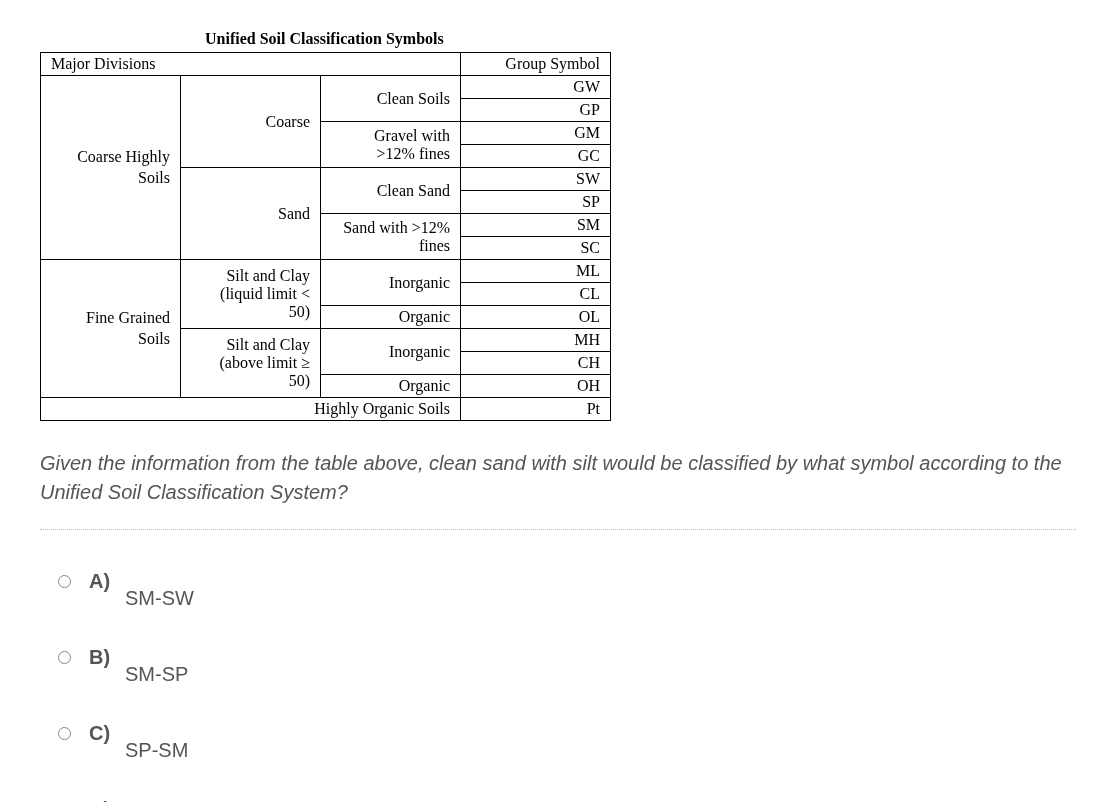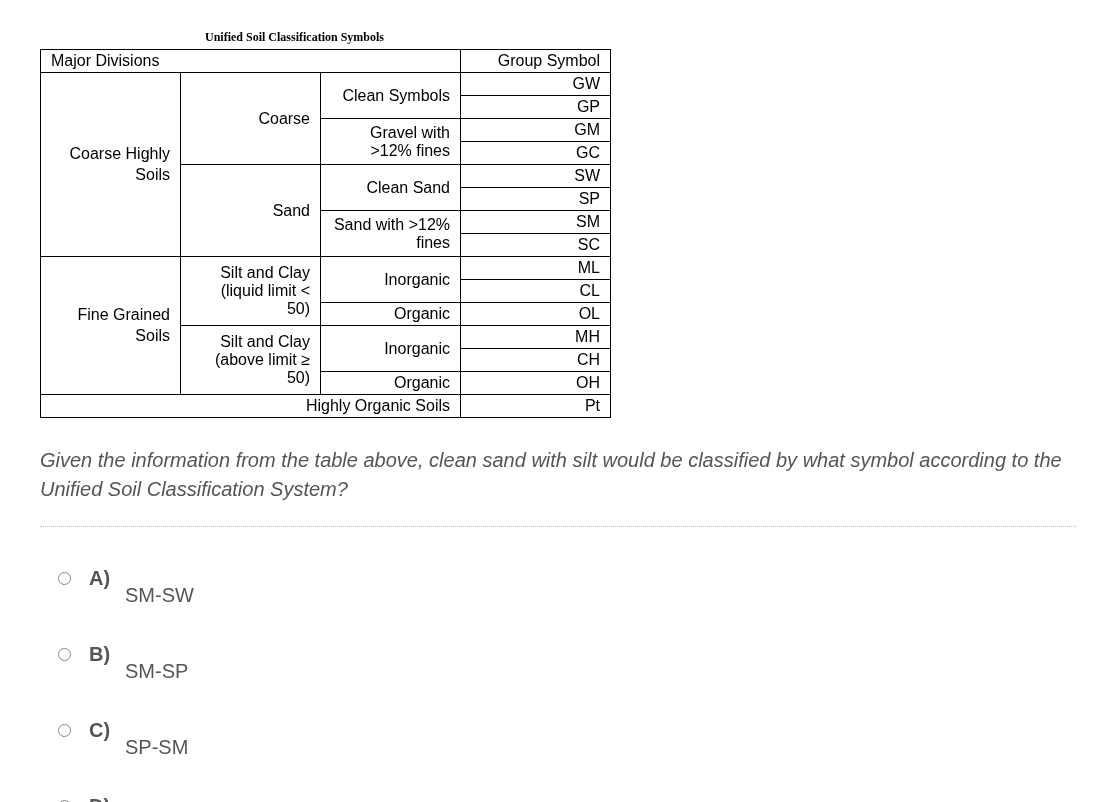--- a/index.html
+++ b/index.html
@@ -7,26 +7,26 @@
     background: #fff;
     margin: 0;
     padding: 30px 30px 30px 40px;
     color: #000;
     font-size: 16px;
   }
   .table-title {
     font-weight: bold;
     margin-left: 165px;
     margin-bottom: 4px;
-    font-size: 12px;
+    font-size: 16px;
     font-family: "Times New Roman", serif;
   }
   table.soil {
     border-collapse: collapse;
-    font-family: Liberation Sans, sans-serif;
+    font-family: Liberation Serif, serif;
     font-size: 16px;
     padding-left: 12px;
   }
   table.soil td, table.soil th {
     border: 1.3px solid #000;
     padding: 2px 10px;
     text-align: right;
     vertical-align: middle;
   }
   .col-major { width: 140px; }
@@ -92,21 +92,21 @@
       <tr>
     <td colspan="3" class="left">Major Divisions</td>
     <td>Group Symbol</td>
   </tr>
 
   <tr>
     <td rowspan="8">
       <div style="line-height:1.3;">Coarse Highly Soils</div>
     </td>
     <td rowspan="4">Coarse</td>
-    <td rowspan="2">Clean Symbols</td>
+    <td rowspan="2">Clean Soils</td>
     <td>GW</td>
   </tr>
   <tr>
         <td>GP</td>
       </tr>
 
   <tr>
     <td rowspan="2">
       <span>Gravel with</span><br>
       <span>&gt;12% fines</span>

